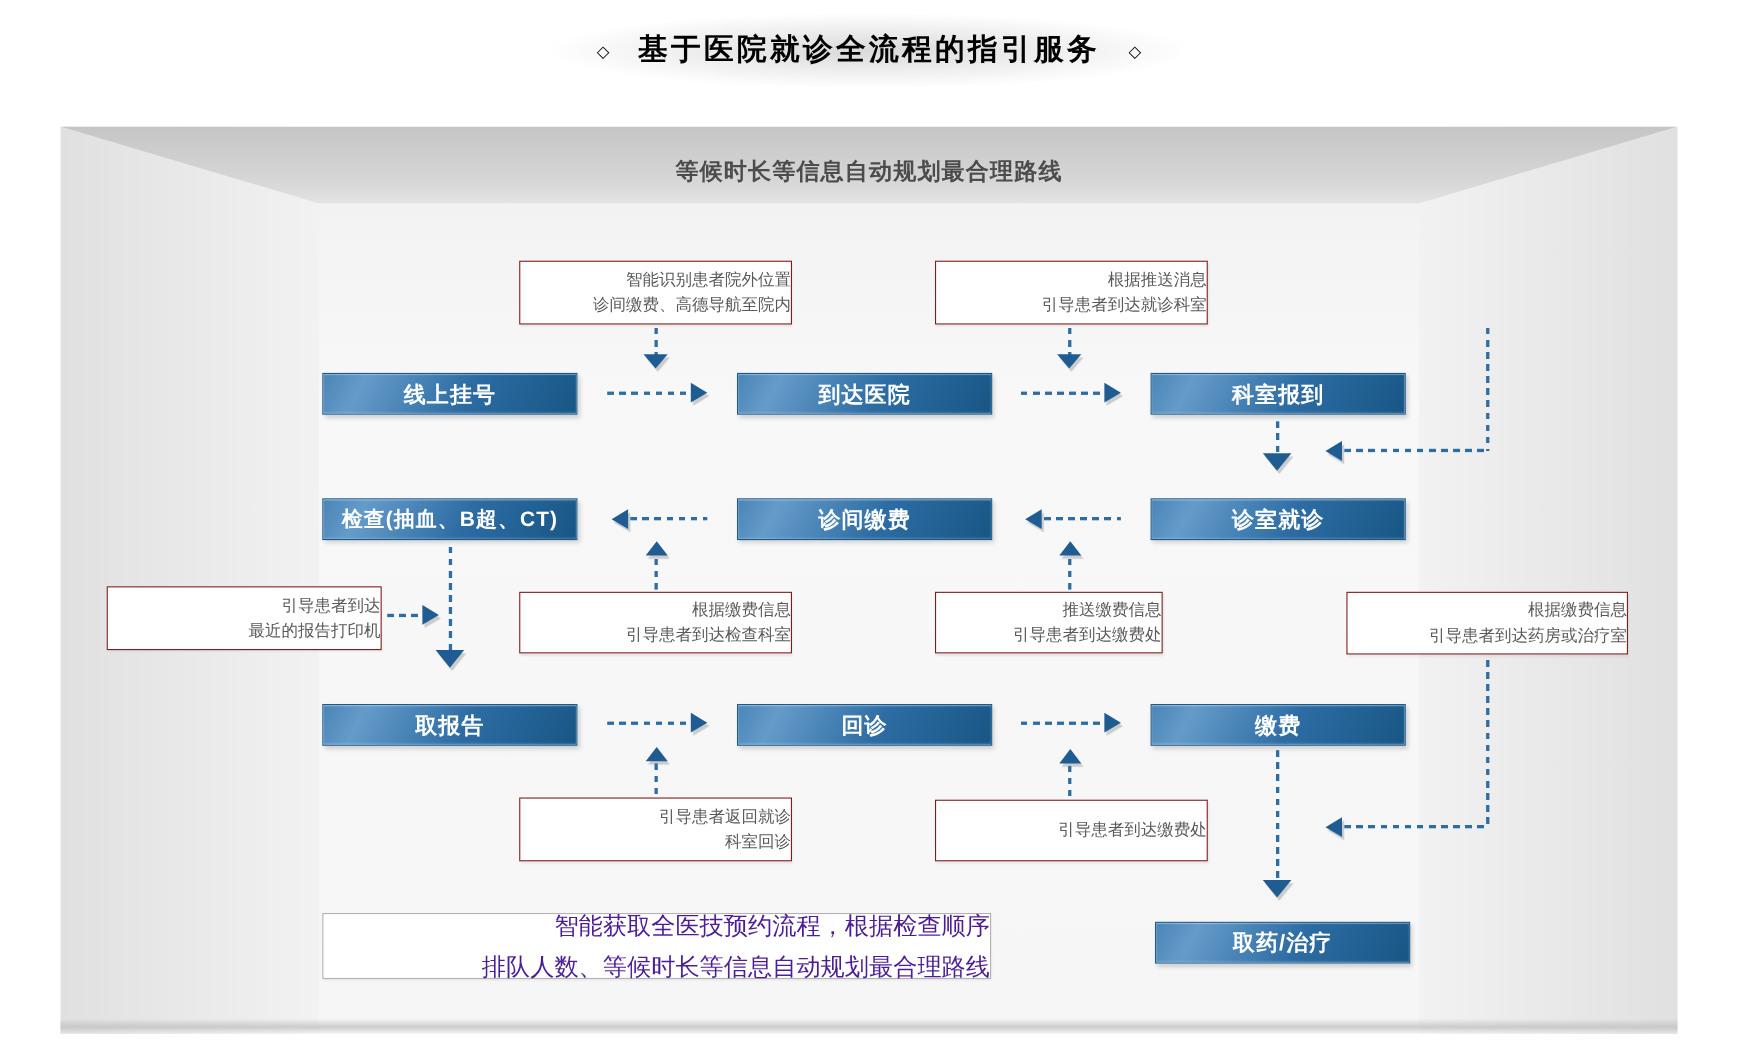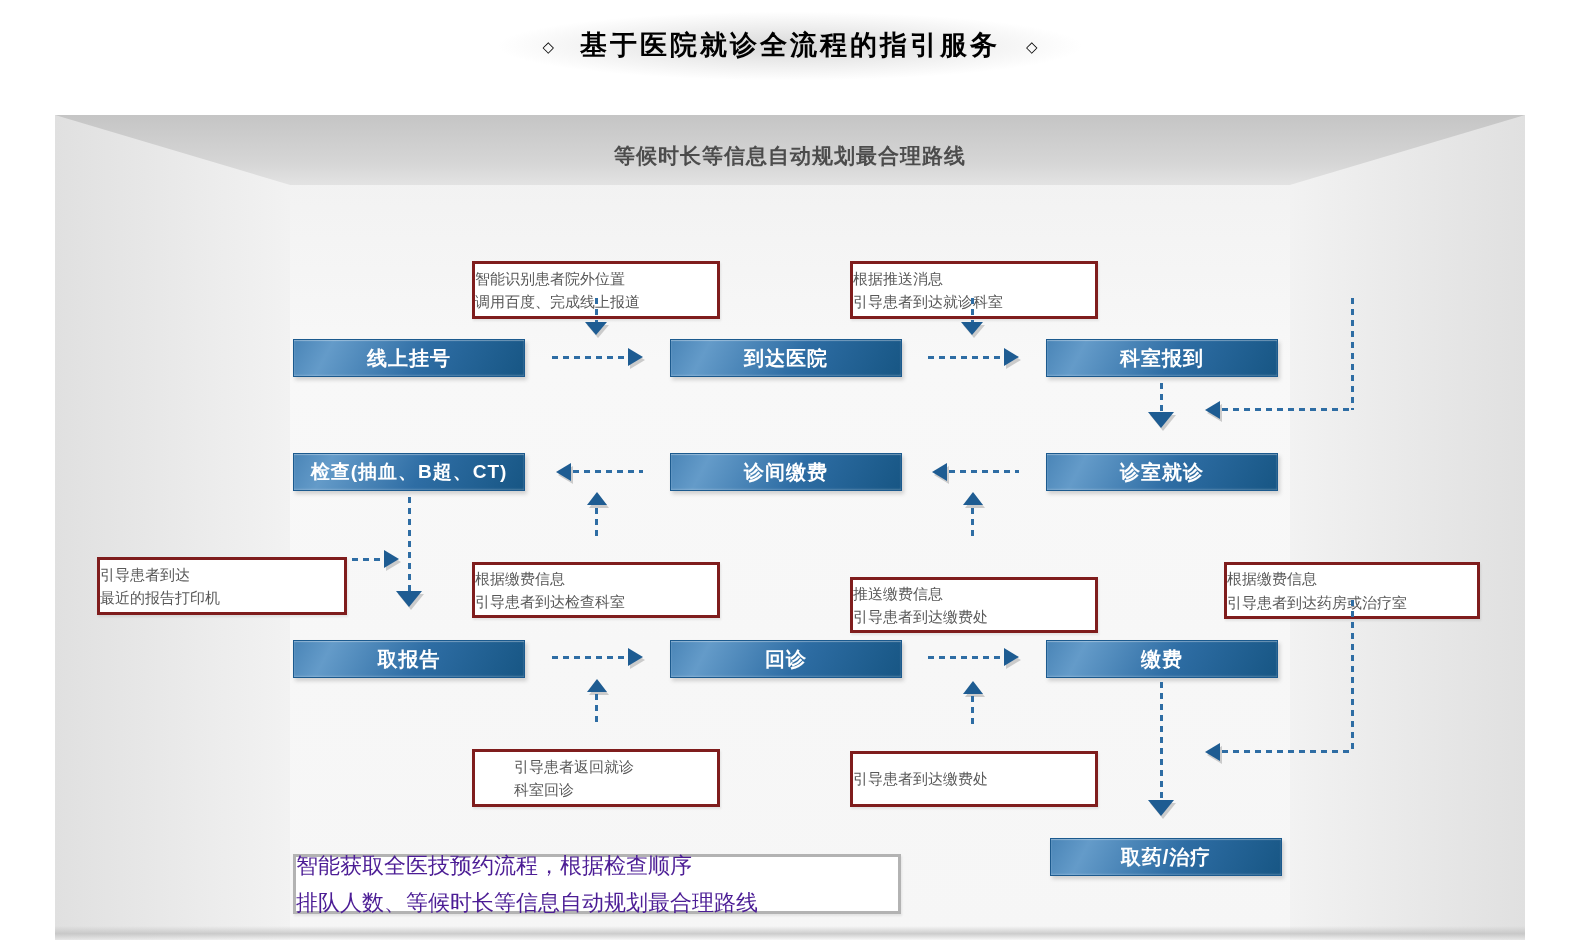--- a/index.html
+++ b/index.html
@@ -33,30 +33,30 @@
     color:#ffffff;font-size:20px;font-weight:bold;letter-spacing:1px;white-space:nowrap;
     background:linear-gradient(118deg,#4a85b7 0%,#649bc9 16%,#2e6da4 55%,#175684 100%);
     border:1px solid #1c5a8e;box-sizing:border-box;
     box-shadow:inset 0 1px 1px rgba(255,255,255,.35), inset 0 -1px 2px rgba(255,255,255,.22), 2px 3px 4px rgba(0,0,0,.16);}
   .n1{left:293px;top:339px;}  .n2{left:670px;top:339px;}  .n3{left:1046px;top:339px;}
   .n4{left:293px;top:453px;font-size:19px;}  .n5{left:670px;top:453px;}  .n6{left:1046px;top:453px;}
   .n7{left:293px;top:640px;}  .n8{left:670px;top:640px;}  .n9{left:1046px;top:640px;}
   .n10{left:1050px;top:838px;}
 
   
-  .note{position:absolute;background:#fff;border:3px solid #7f1d1d;box-sizing:border-box;
+  .note{position:absolute;background:#fff;border:1px solid #7f1d1d;box-sizing:border-box;
     color:#595959;font-size:15px;line-height:1.55;display:flex;flex-direction:column;
-    align-items:flex-start;justify-content:center;text-align:center;
-    box-shadow:1px 2px 2px rgba(0,0,0,.08);white-space:nowrap;margin-top:24px;}
+    align-items:flex-end;justify-content:center;text-align:center;
+    box-shadow:1px 2px 2px rgba(0,0,0,.08);white-space:nowrap;}
   .a1{left:472px;top:237px;width:248px;height:58px;}
   .a2{left:850px;top:237px;width:248px;height:58px;}
   .a3{left:1228px;top:237px;width:250px;height:58px;}
   .a4{left:97px;top:533px;width:250px;height:58px;}
   .a5{left:472px;top:538px;width:248px;height:56px;}
-  .a6{left:850px;top:553px;width:248px;height:56px;}
+  .a6{left:850px;top:538px;width:207px;height:56px;}
   .a7{left:1224px;top:538px;width:256px;height:57px;}
   .a8{left:472px;top:725px;width:248px;height:58px;padding-left:39px;}
   .a9{left:850px;top:727px;width:248px;height:56px;}
   .a10{left:293px;top:830px;width:608px;height:60px;color:#4c1d95;font-size:22px;line-height:1.7;border-color:#b3b3b3;}
 
   
   .dash-h{position:absolute;height:3px;
     background:repeating-linear-gradient(to right,#2e6da4 0 6px,transparent 6px 11px);}
   .dash-v{position:absolute;width:3px;
     background:repeating-linear-gradient(to bottom,#2e6da4 0 6px,transparent 6px 11px);}
@@ -81,21 +81,21 @@
     <div class="wall left"></div>
     <div class="wall right"></div>
     <div class="floor"></div>
     <div class="ceiling"></div>
     <div class="floor-edge"></div>
   </div>
   <div class="panel-heading">等候时长等信息自动规划最合理路线</div>
 
   <div class="note a1">
     <div>智能识别患者院外位置</div>
-    <div>调用百度、完成线上报道</div>
+    <div>诊间缴费、高德导航至院内</div>
   </div>
   <div class="note a2">
     <div>根据推送消息</div>
     <div>引导患者到达就诊科室</div>
   </div>
 
   <div class="node n2">到达医院</div>
   <div class="node n1">线上挂号</div>
   <div class="node n3">科室报到</div>
 

